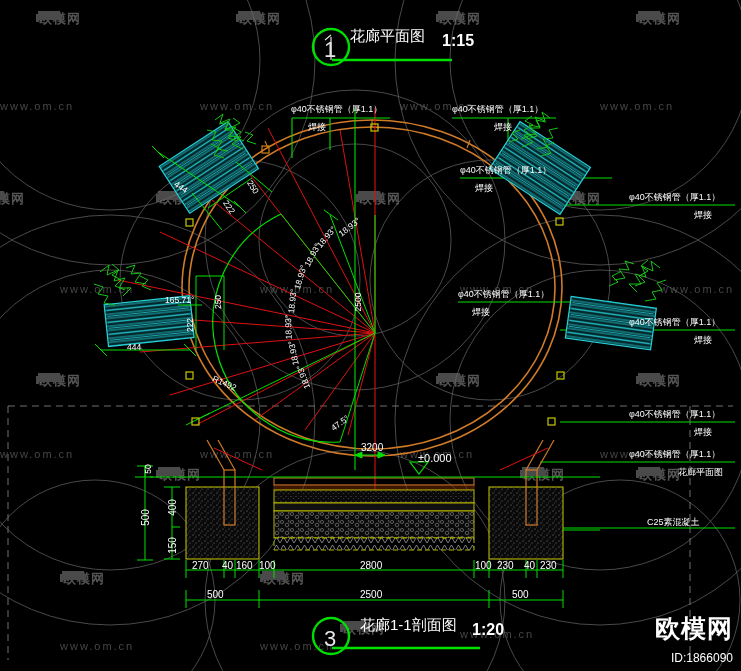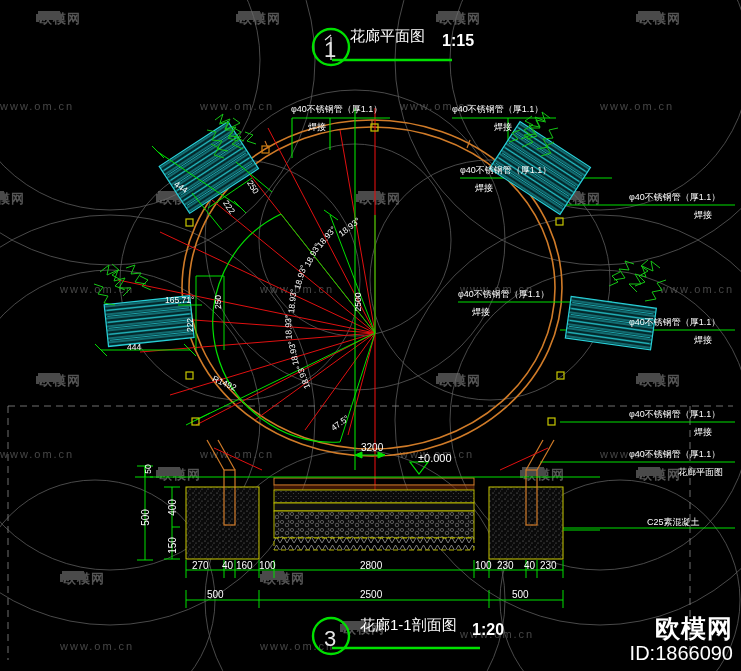--- a/index.html
+++ b/index.html
@@ -13,21 +13,21 @@
   .wm.url{font-size:11px;color:#474747;letter-spacing:2px;}
   .sofa{display:inline-block;vertical-align:middle;margin-right:3px;}
   .lbl{position:absolute;color:#ffffff;font-size:9px;white-space:nowrap;
        font-family:"Liberation Sans",sans-serif;}
   .lbl.big{font-size:15px;font-weight:normal;}
   .lbl.scale{font-size:16px;font-weight:bold;}
   .dim{position:absolute;color:#ffffff;font-size:8.5px;white-space:nowrap;
        font-family:"Liberation Sans",sans-serif;}
   .brand{position:absolute;right:8px;bottom:26px;color:#fff;font-size:25px;font-weight:bold;
          letter-spacing:1px;font-family:"Liberation Sans",sans-serif;}
-  .brandid{position:absolute;right:8px;bottom:6px;color:#fff;font-size:20px;
+  .brandid{position:absolute;right:8px;bottom:6px;color:#fff;font-size:12px;
            font-family:"Liberation Sans",sans-serif;}
 </style>
 </head>
 <body>
 
 <div id="stage">
 
   <div class="wm-layer">
     <div class="wm cn" style="left:36px;top:10px;"><span class="sofa">
       <svg width="26" height="12" viewBox="0 0 26 12">

